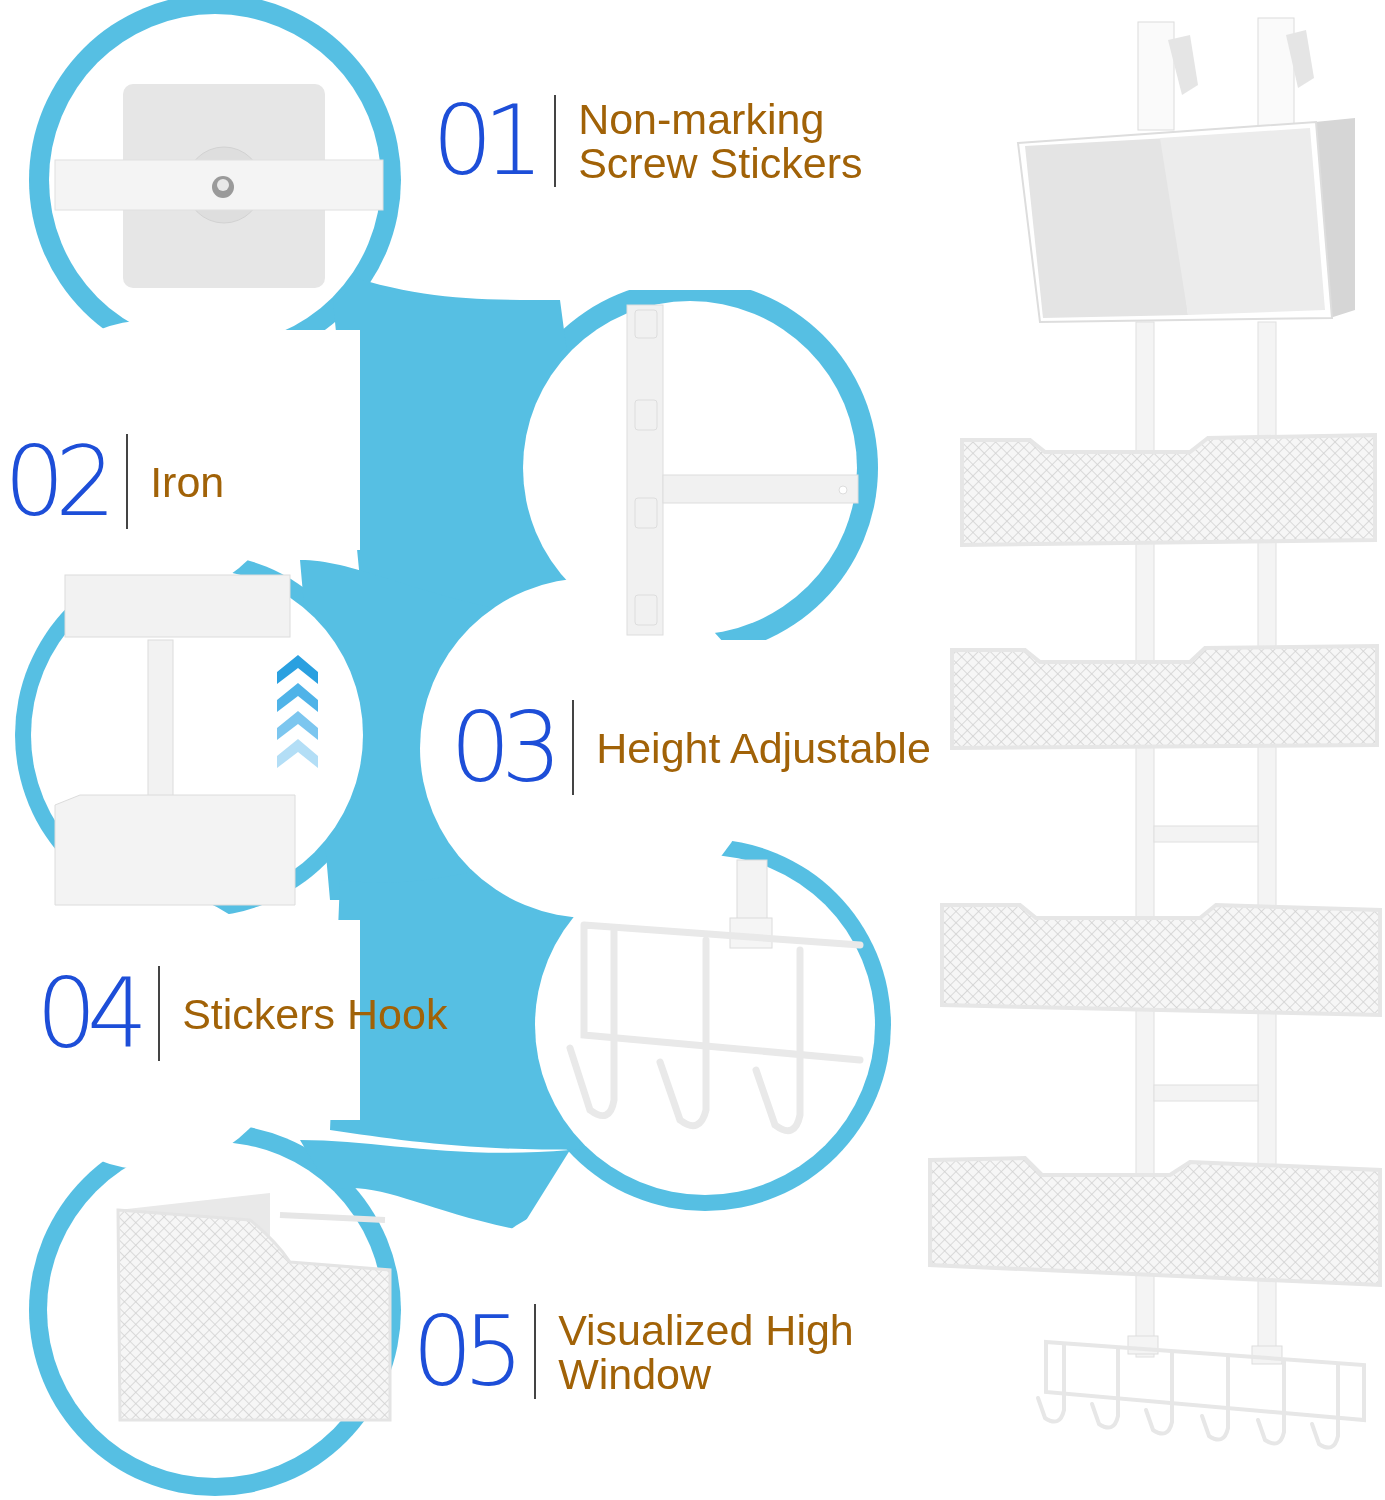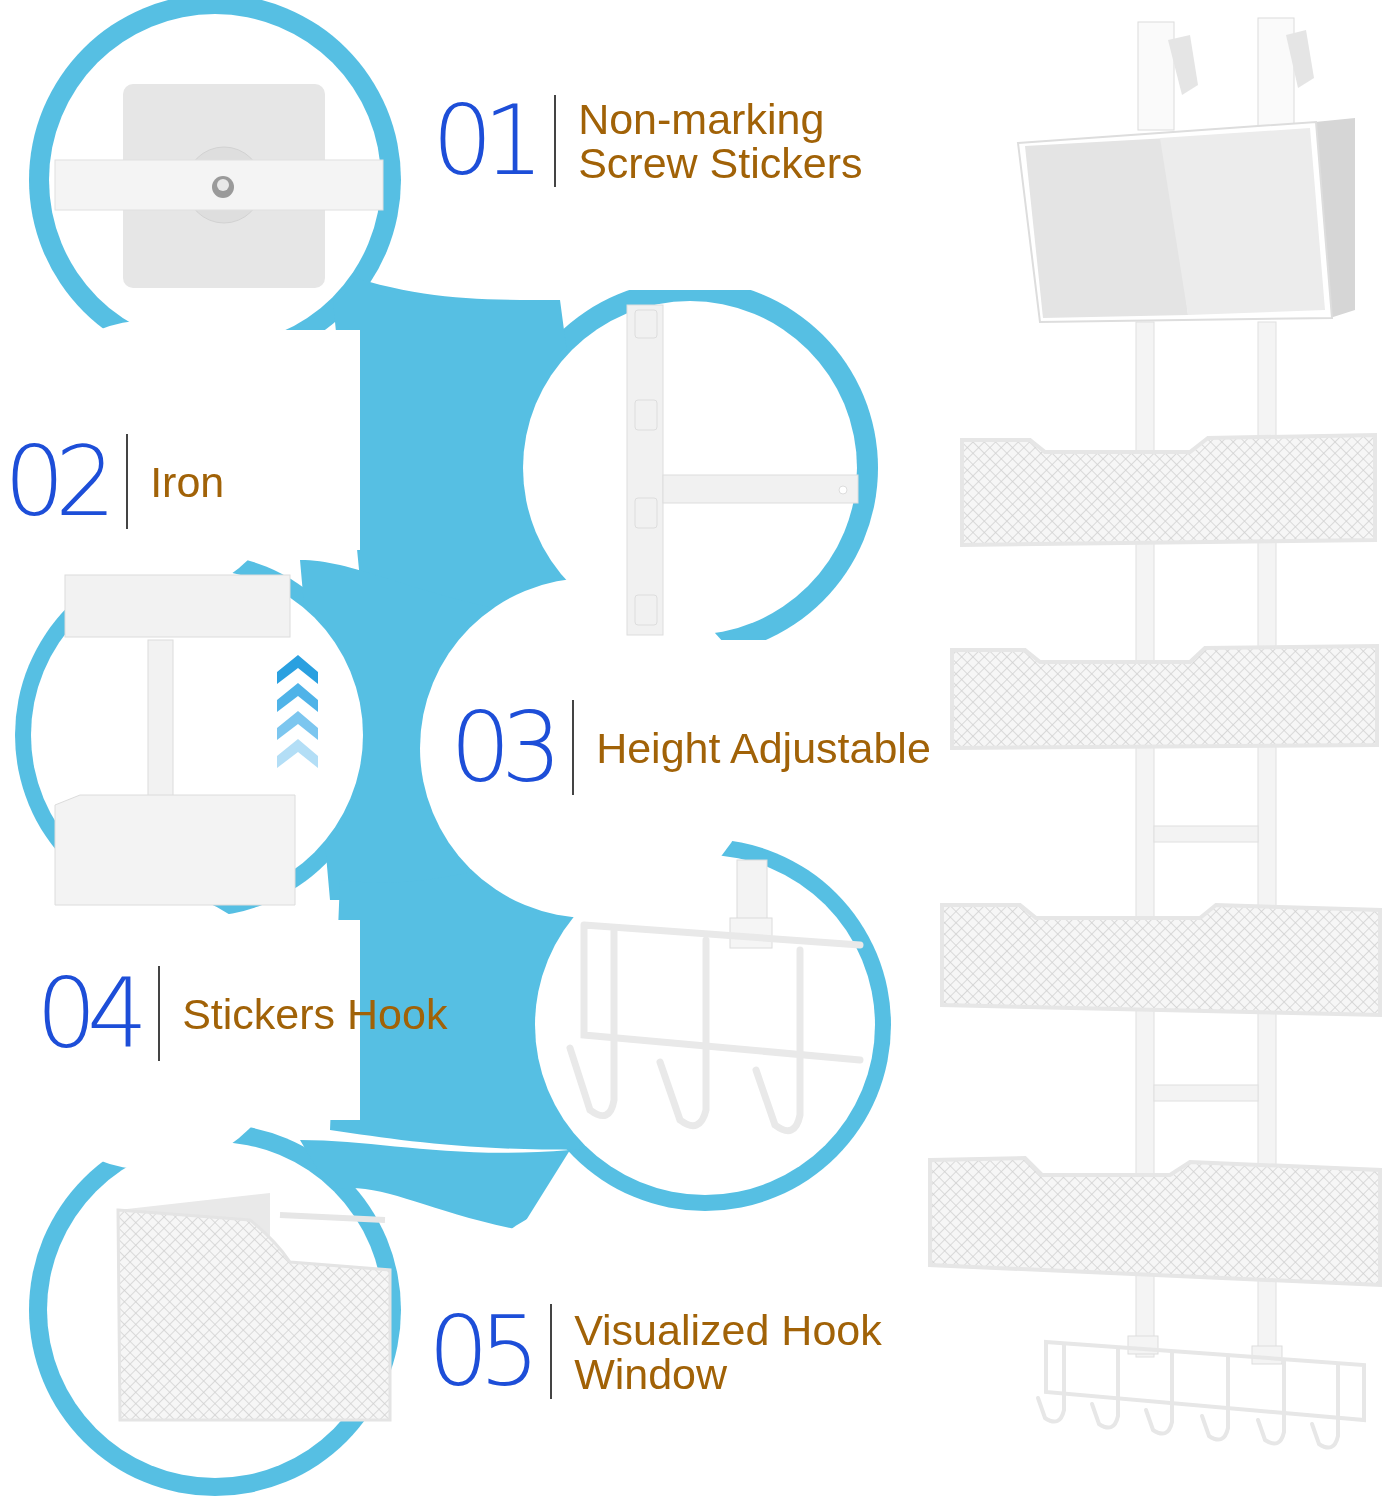--- a/index.html
+++ b/index.html
@@ -174,20 +174,20 @@
 </div>
 
 <div class="feature" style="left:4px; top:966px; height:95px;margin-left:32px;">
   <span class="num">04</span>
   <span class="divider"></span>
   <span class="label">
     <span>Stickers Hook</span>
   </span>
 </div>
 
-<div class="feature" style="left:428px; top:1304px; height:95px;">
+<div class="feature" style="left:412px; top:1304px; height:95px;">
   <span class="num">05</span>
   <span class="divider"></span>
   <span class="label">
-    <span>Visualized Hook</span>
+    <span>Visualized High</span>
     <span>Window</span>
   </span>
 </div>
 
 </body></html>

